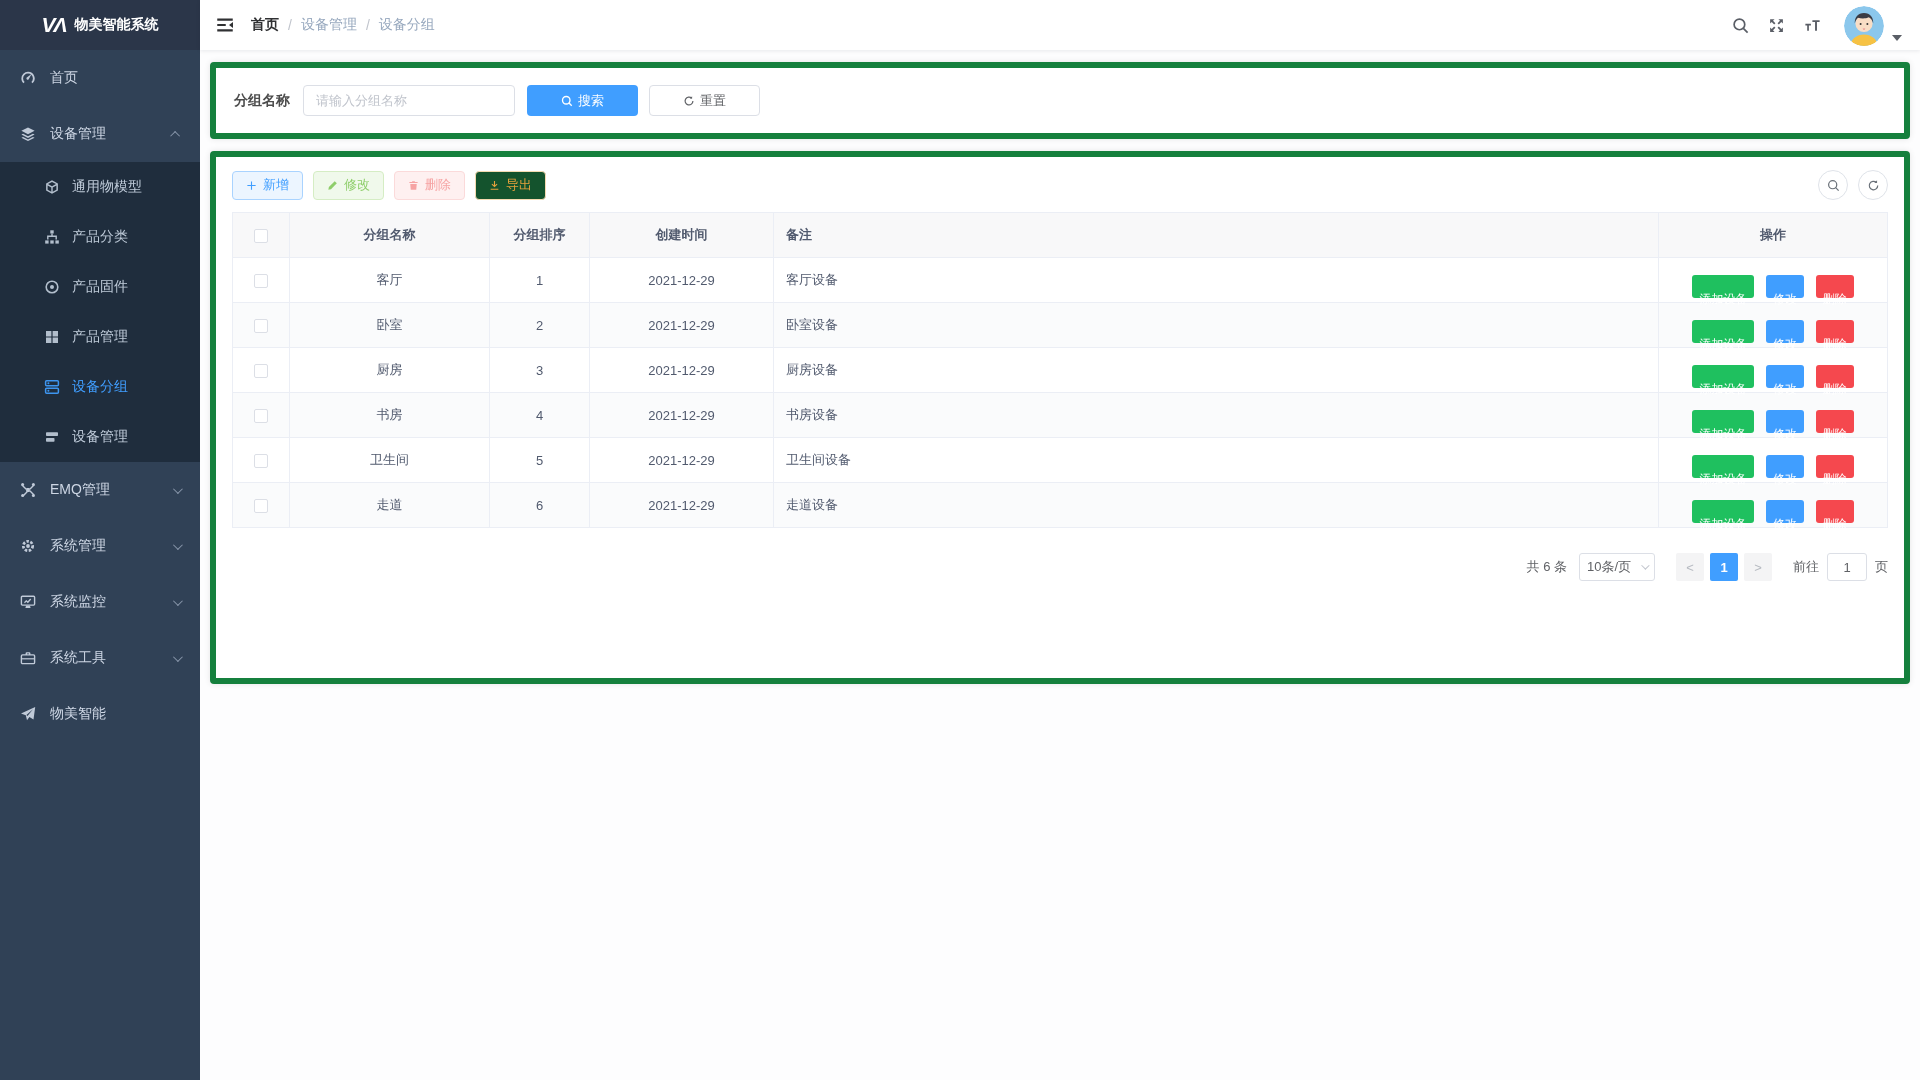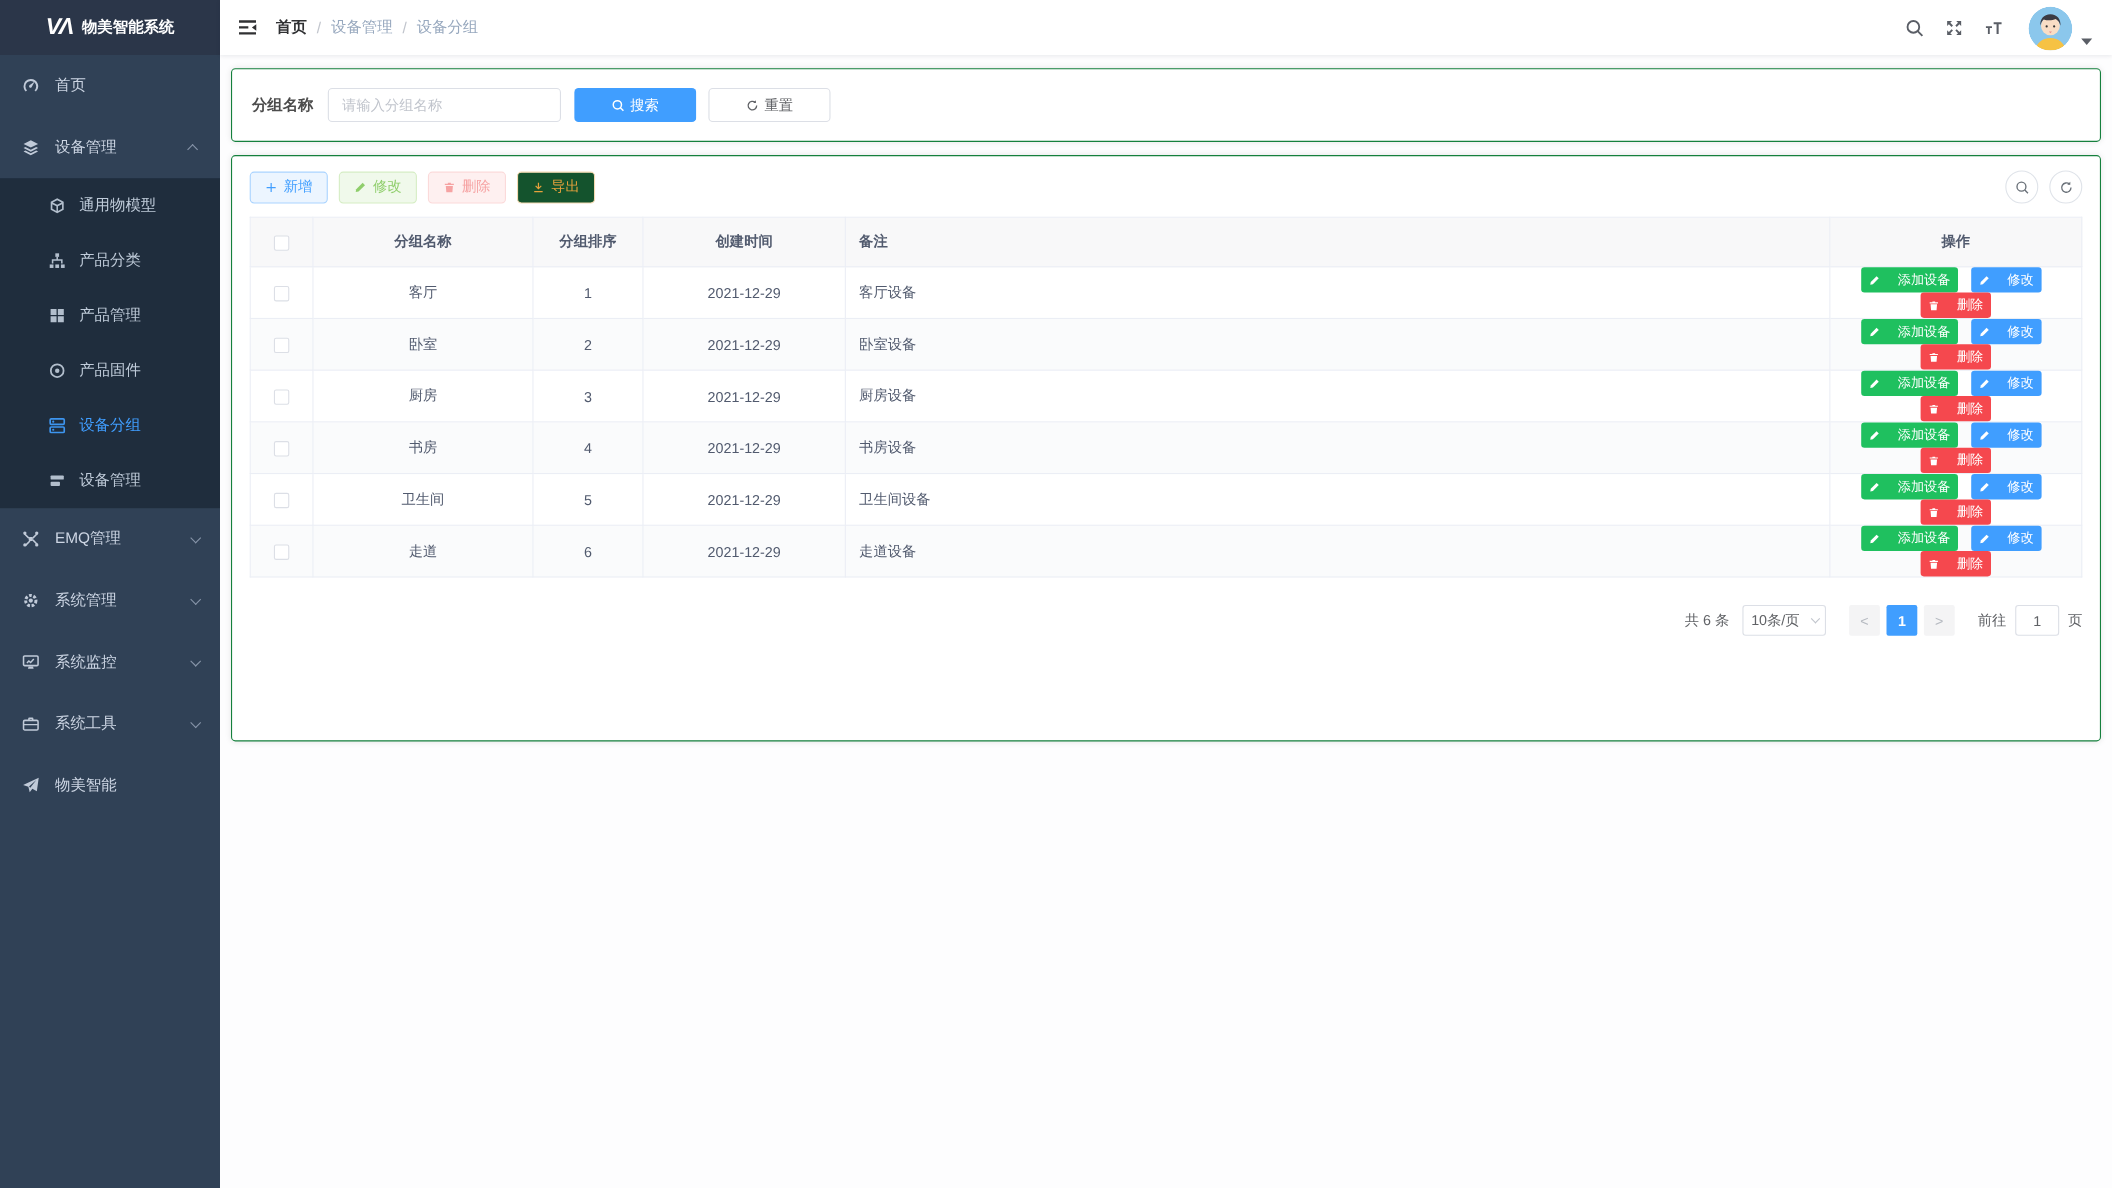--- a/index.html
+++ b/index.html
@@ -35,21 +35,21 @@
   .bc-item { color:#97a8be; }
   .top-tools { margin-left:auto; display:flex; align-items:center; gap:19px; }
   .tool-ic { width:17px; height:17px; fill:#5a5e66; cursor:pointer; }
   .tool-ic.stroke { fill:none; stroke:#5a5e66; stroke-width:1.6; }
   .avatar-wrap { display:flex; align-items:flex-start; gap:8px; cursor:pointer; margin-left:4px; }
   .avatar { width:40px; height:40px; border-radius:50%; overflow:hidden; margin-top:2px; }
   .avatar-caret { width:0; height:0; border-left:5px solid transparent; border-right:5px solid transparent;
     border-top:6px solid #5a5e66; margin-top:31px; }
 
   .content { flex:1; padding:12px 10px; background:#fdfdfe; }
-  .card { background:#fff; border-radius:4px; box-shadow:0 0 6px rgba(0,0,0,.10); border:1px solid #15803d; }
+  .card { background:#fff; border-radius:4px; box-shadow:0 0 6px rgba(0,0,0,.10); border:6px solid #15803d; }
 
   
   .search-card { padding:17px 18px; display:flex; align-items:center; margin-bottom:12px; }
   .s-label { font-size:14px; font-weight:bold; color:#4c4c4c; margin-right:13px; }
   .s-input { width:212px; height:31px; border:1px solid #dcdfe6; border-radius:4px; padding:0 12px;
     font-size:13px; color:#606266; font-family:inherit; outline:none; }
   .s-input::placeholder { color:#c0c4cc; }
   .btn { height:31px; border-radius:4px; font-size:13px; display:inline-flex; align-items:center;
     justify-content:center; gap:5px; padding:0 33px; cursor:pointer; border:1px solid transparent; font-family:inherit; }
   .btn svg { width:12px; height:12px; }
@@ -76,21 +76,21 @@
   table { width:100%; border-collapse:collapse; margin-top:12px; table-layout:fixed; }
   th, td { border:1px solid #ebeef5; height:45px; font-size:13px; color:#515a6e; text-align:center; padding:0 8px; }
   th { background:#f8f8f9; font-weight:bold; }
   th.remark-col, td.remark-col { text-align:left; padding-left:12px; }
   tbody tr:nth-child(even) td { background:#fafbfc; }
   .col-check { width:57px; } .col-name { width:200px; } .col-order { width:100px; }
   .col-created { width:184px; } .col-actions { width:229px; }
   .checkbox { width:14px; height:14px; border:1px solid #dcdfe6; border-radius:2px; background:#fff;
     display:inline-block; vertical-align:middle; cursor:pointer; }
   .btn-mini { height:23px; padding:0 7px; border:none; border-radius:3px; color:#fff; font-size:12px;
-    display:inline-flex; align-items:center; gap:16px; cursor:pointer; font-family:inherit; }
+    display:inline-flex; align-items:center; gap:16px; cursor:pointer; font-family:inherit;flex-direction:column; }
   .btn-mini svg { width:10px; height:10px; fill:#fff; }
   .bm-green { background:#1fc05f; margin-right:8px; }
   .bm-blue  { background:#409EFF; margin-right:8px; }
   .bm-red   { background:#f5484e; }
 
   
   .pagination { display:flex; align-items:center; justify-content:flex-end; margin-top:25px; font-size:13px; color:#606266; }
   .pg-total { margin-right:12px; }
   .pg-size { width:76px; height:28px; border:1px solid #dcdfe6; border-radius:3px; display:flex;
     align-items:center; justify-content:center; gap:10px; color:#606266; cursor:pointer; margin-right:18px; }
@@ -140,30 +140,30 @@
             <rect x="6.3" y="1.3" width="3.4" height="3.2"></rect>
             <rect x="1.2" y="11.4" width="3.4" height="3.2"></rect>
             <rect x="6.3" y="11.4" width="3.4" height="3.2"></rect>
             <rect x="11.4" y="11.4" width="3.4" height="3.2"></rect>
             <path d="M7.3 4.5h1.4v2.1h4.2v3.9h-1.4V8H4.5v2.5H3.1V6.6h4.2z"></path>
           </svg>
         <span>产品分类</span>
       </div>
       <div class="s-item">
         <svg class="mi" viewBox="0 0 16 16">
-            <path d="M2 2h5.4v5.4H2zM8.6 2H14v5.4H8.6zM2 8.6h5.4V14H2zM8.6 8.6H14V14H8.6z"></path>
-          </svg>
-        <span>产品管理</span>
+            <circle cx="8" cy="8" r="5.8" fill="none" stroke="currentColor" stroke-width="1.6"></circle>
+            <circle cx="8" cy="8" r="2"></circle>
+          </svg>
+        <span>产品固件</span>
       </div>
       <div class="s-item">
         <svg class="mi" viewBox="0 0 16 16">
-            <circle cx="8" cy="8" r="5.8" fill="none" stroke="currentColor" stroke-width="1.6"></circle>
-            <circle cx="8" cy="8" r="2"></circle>
-          </svg>
-        <span>产品固件</span>
+            <path d="M2 2h5.4v5.4H2zM8.6 2H14v5.4H8.6zM2 8.6h5.4V14H2zM8.6 8.6H14V14H8.6z"></path>
+          </svg>
+        <span>产品管理</span>
       </div>
       <div class="s-item active">
         <svg class="mi" viewBox="0 0 16 16">
             <rect x="1.6" y="1.8" width="12.8" height="5" rx="1" fill="none" stroke="currentColor" stroke-width="1.5"></rect>
             <rect x="1.6" y="9.2" width="12.8" height="5" rx="1" fill="none" stroke="currentColor" stroke-width="1.5"></rect>
             <circle cx="4.4" cy="4.3" r="1"></circle>
             <circle cx="4.4" cy="11.7" r="1"></circle>
           </svg>
         <span>设备分组</span>
       </div>

